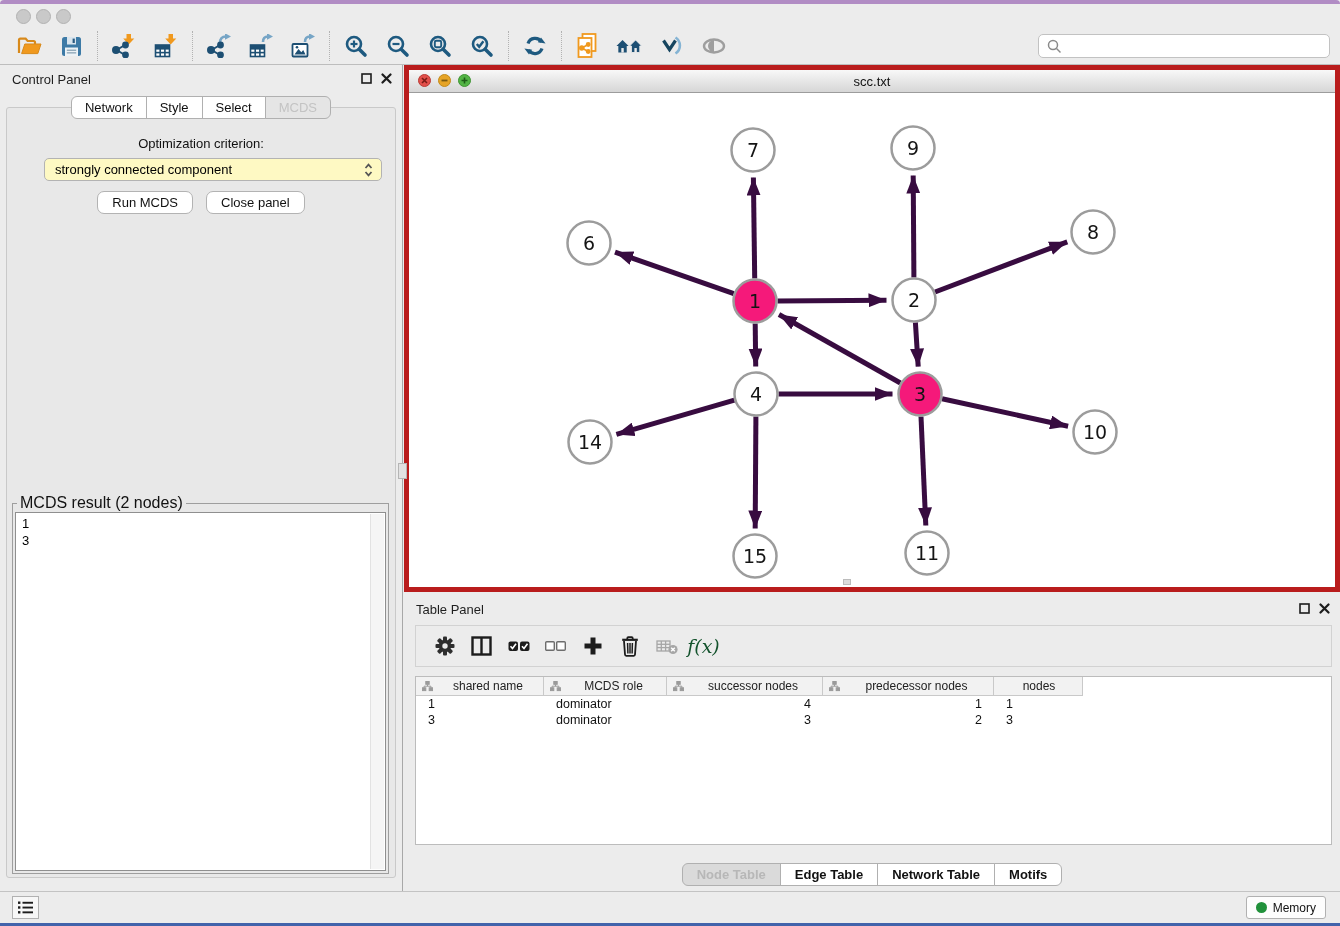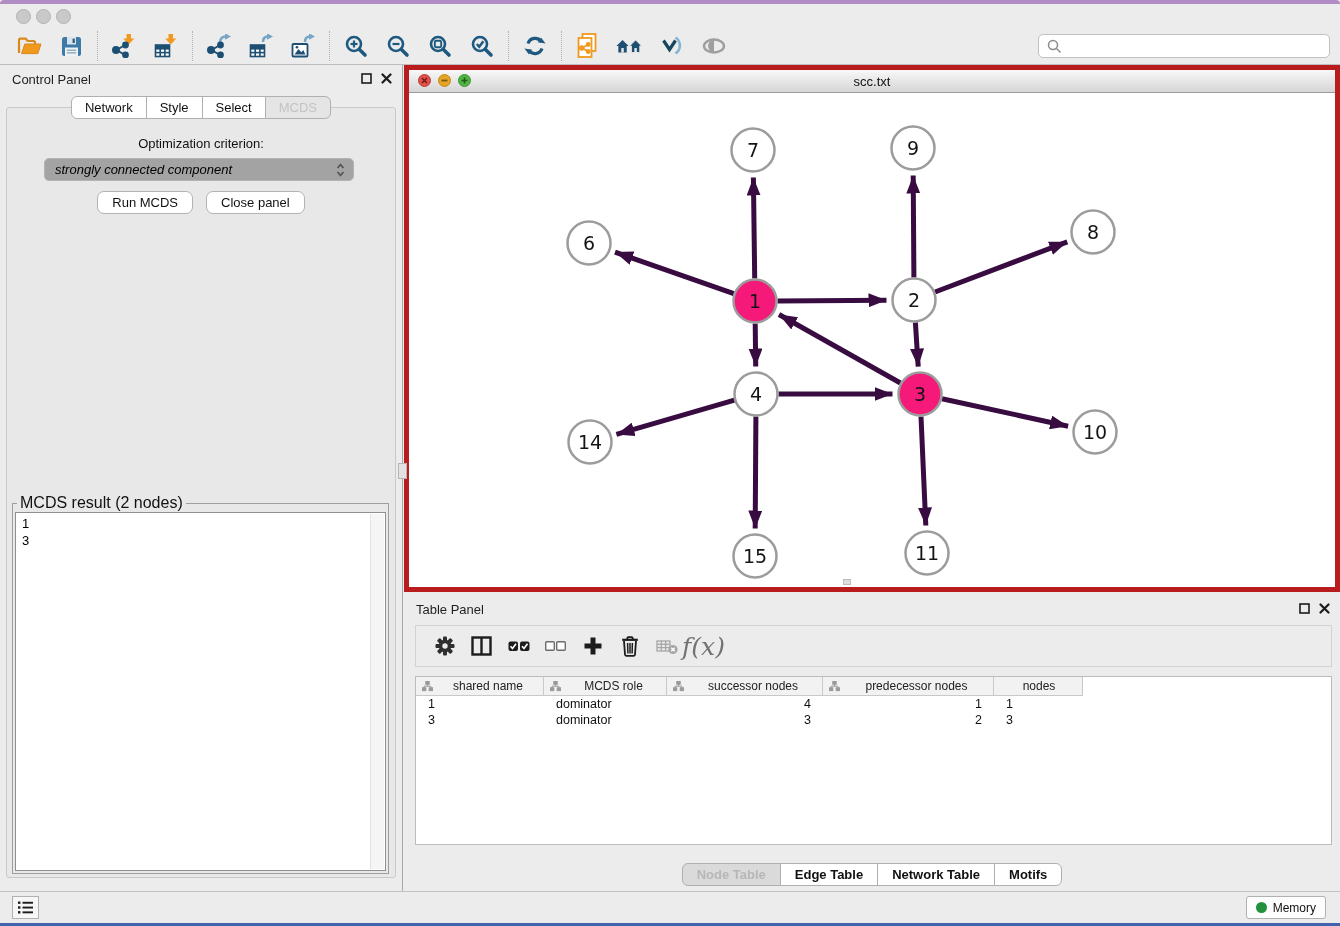--- a/index.html
+++ b/index.html
@@ -23,21 +23,21 @@
   .panel-title{position:absolute;left:12px;top:7px;font-size:13px;color:#1f1f1f;}
   .panel-btns{position:absolute;right:10px;top:8px;display:flex;gap:9px;align-items:center;}
   .tabs-row{display:flex;justify-content:center;align-items:center;}
   #cp-tabs{position:absolute;top:31px;left:0;right:0;z-index:2;}
   .tab{font-size:13px;padding:3px 13px;background:#fff;border:1px solid #b0b0b0;margin-left:-1px;color:#111;white-space:nowrap;cursor:default;}
   .tab:first-child{border-radius:6px 0 0 6px;margin-left:0;}
   .tab:last-child{border-radius:0 6px 6px 0;}
   .tab.selected{background:#e5e5e5;color:#c3c3c3;}
   .cp-body{position:absolute;left:6px;right:6px;top:42px;bottom:14px;background:#e8e8e8;border:1px solid #c9c9c9;border-radius:3px;}
   .opt-label{position:absolute;top:71px;left:0;width:100%;text-align:center;font-size:13px;color:#111;}
-  .criterion{position:absolute;left:44px;top:93px;width:310px;height:23px;background:#a3a3a3;border:1px solid #b3b3b3;border-radius:5px;font-size:13px;display:flex;align-items:center;padding:0 6px 0 10px;box-sizing:border-box;font-style:italic;}
+  .criterion{position:absolute;left:44px;top:93px;width:338px;height:23px;background:#fef9c3;border:1px solid #b3b3b3;border-radius:5px;font-size:13px;display:flex;align-items:center;padding:0 6px 0 10px;box-sizing:border-box;}
   .criterion .val{flex:1;}
   .cp-buttons{position:absolute;top:126px;left:0;right:0;display:flex;justify-content:center;gap:13px;}
   .btn{background:#fff;border:1px solid #b3b3b3;border-radius:7px;font-size:13px;padding:3px 14px;color:#111;}
   .result-fs{position:absolute;left:12px;right:13px;top:429px;bottom:18px;border:1px solid #9e9e9e;margin:0;padding:0 2px 2px 2px;}
   .result-fs legend{font-size:16px;color:#111;padding:0 3px;margin-left:2px;}
   .result-area{position:relative;width:100%;height:100%;background:#fff;border:1px solid #8f8f8f;box-sizing:border-box;font-size:13px;line-height:17px;padding:2px 6px;overflow:hidden;}
   .result-scroll{position:absolute;top:1px;bottom:1px;right:1px;width:13px;background:#f5f5f5;border-left:1px solid #e2e2e2;}
   .divider-handle{position:absolute;left:398px;top:463px;width:9px;height:16px;background:#e2e2e2;border:1px solid #b5b5b5;z-index:3;box-sizing:border-box;}
 
   
@@ -443,21 +443,21 @@
             <rect x="1" y="4" width="13" height="10"></rect>
             <line x1="1" y1="7.3" x2="14" y2="7.3"></line>
               <line x1="1" y1="10.6" x2="14" y2="10.6"></line>
             <line x1="5.3" y1="4" x2="5.3" y2="14"></line>
               <line x1="9.6" y1="4" x2="9.6" y2="14"></line>
           </g>
           <circle cx="17" cy="12.5" r="4.6" fill="#a6a6a6"></circle>
           <path d="M15.2 10.7 L18.8 14.3 M18.8 10.7 L15.2 14.3" stroke="#fff" stroke-width="1.4"></path>
         </svg>
       </span>
-      <span class="tp-ico" style="font-family:'DejaVu Serif',serif;font-style:italic;font-size:25px;color:#737373;">f(x)</span>
+      <span class="tp-ico" style="font-family:'DejaVu Serif',serif;font-style:italic;font-size:19px;color:#14532d;">f(x)</span>
     </div>
 
     <div class="tp-table">
       <div class="tp-thead" id="tp-thead">
           <div class="th" style="width: 128px;">
             <svg width="11" height="11" viewBox="0 0 11 11" class="tree-ico" style="margin-right:4px;flex:none;">
     <g fill="#9a9a9a" stroke="#9a9a9a">
       <rect x="3.8" y="0.5" width="3.4" height="2.8"></rect>
       <rect x="0.4" y="6.8" width="3.4" height="2.8"></rect>
       <rect x="7.2" y="6.8" width="3.4" height="2.8"></rect>

